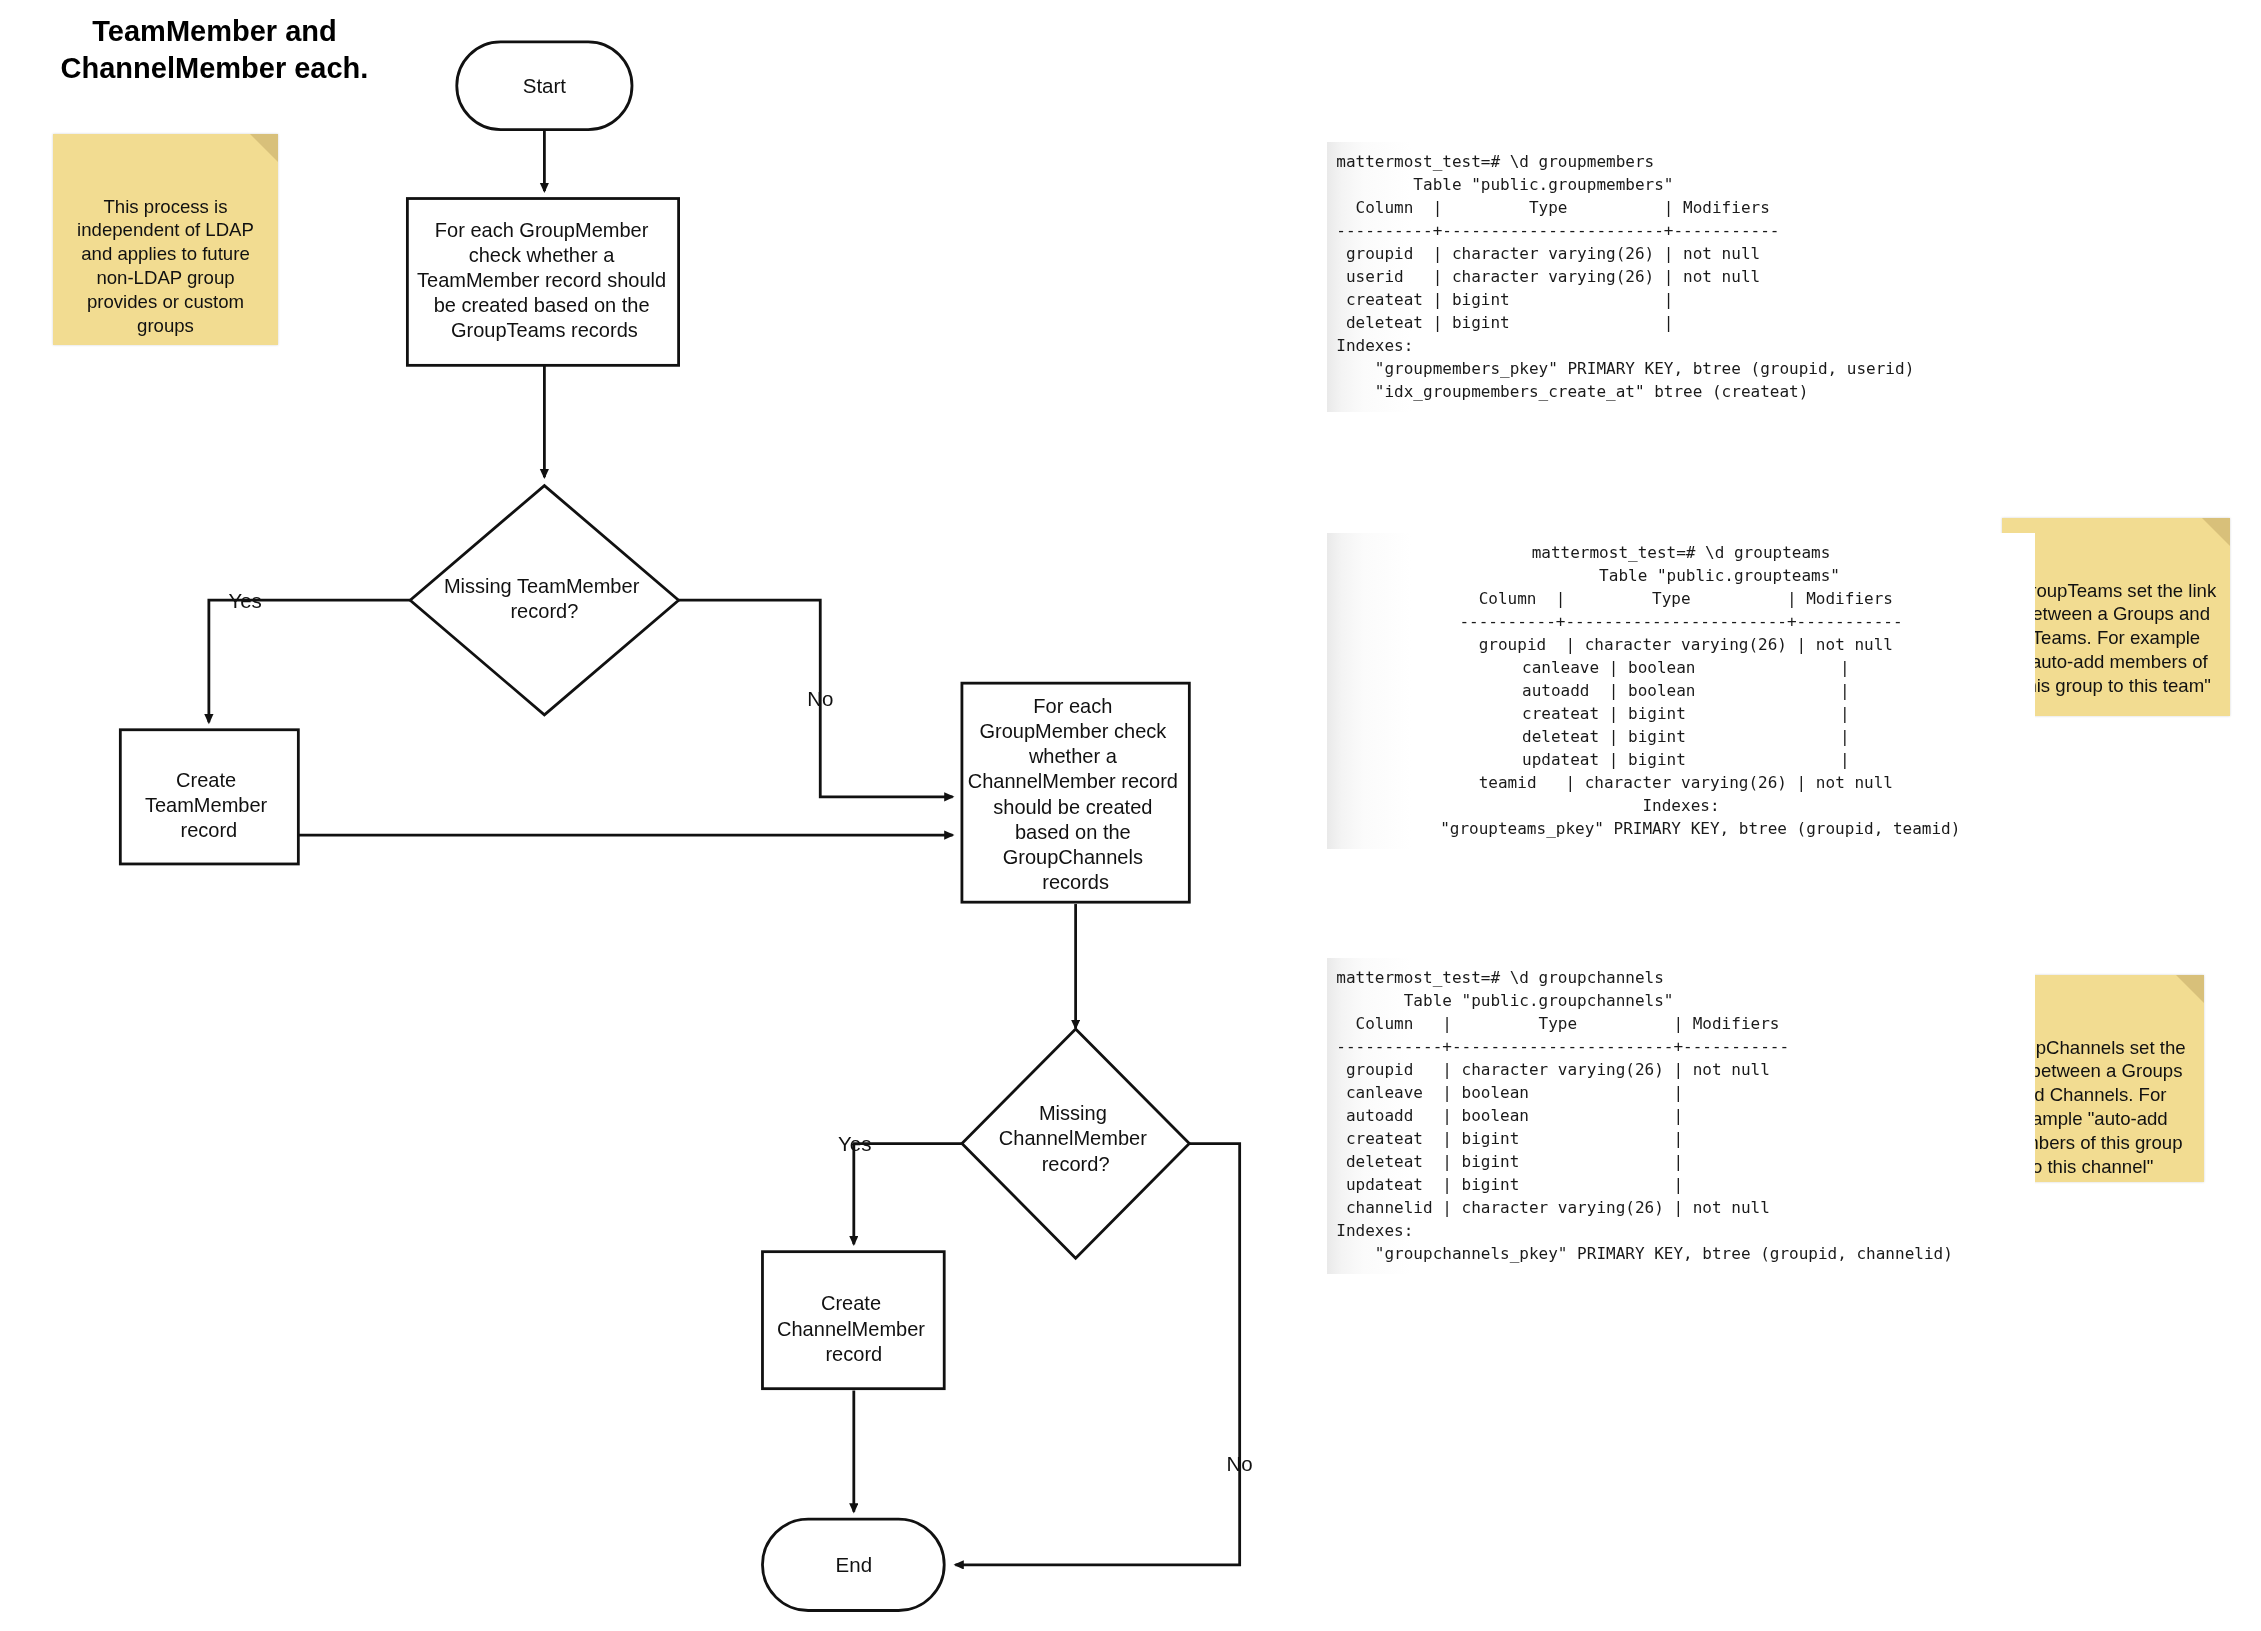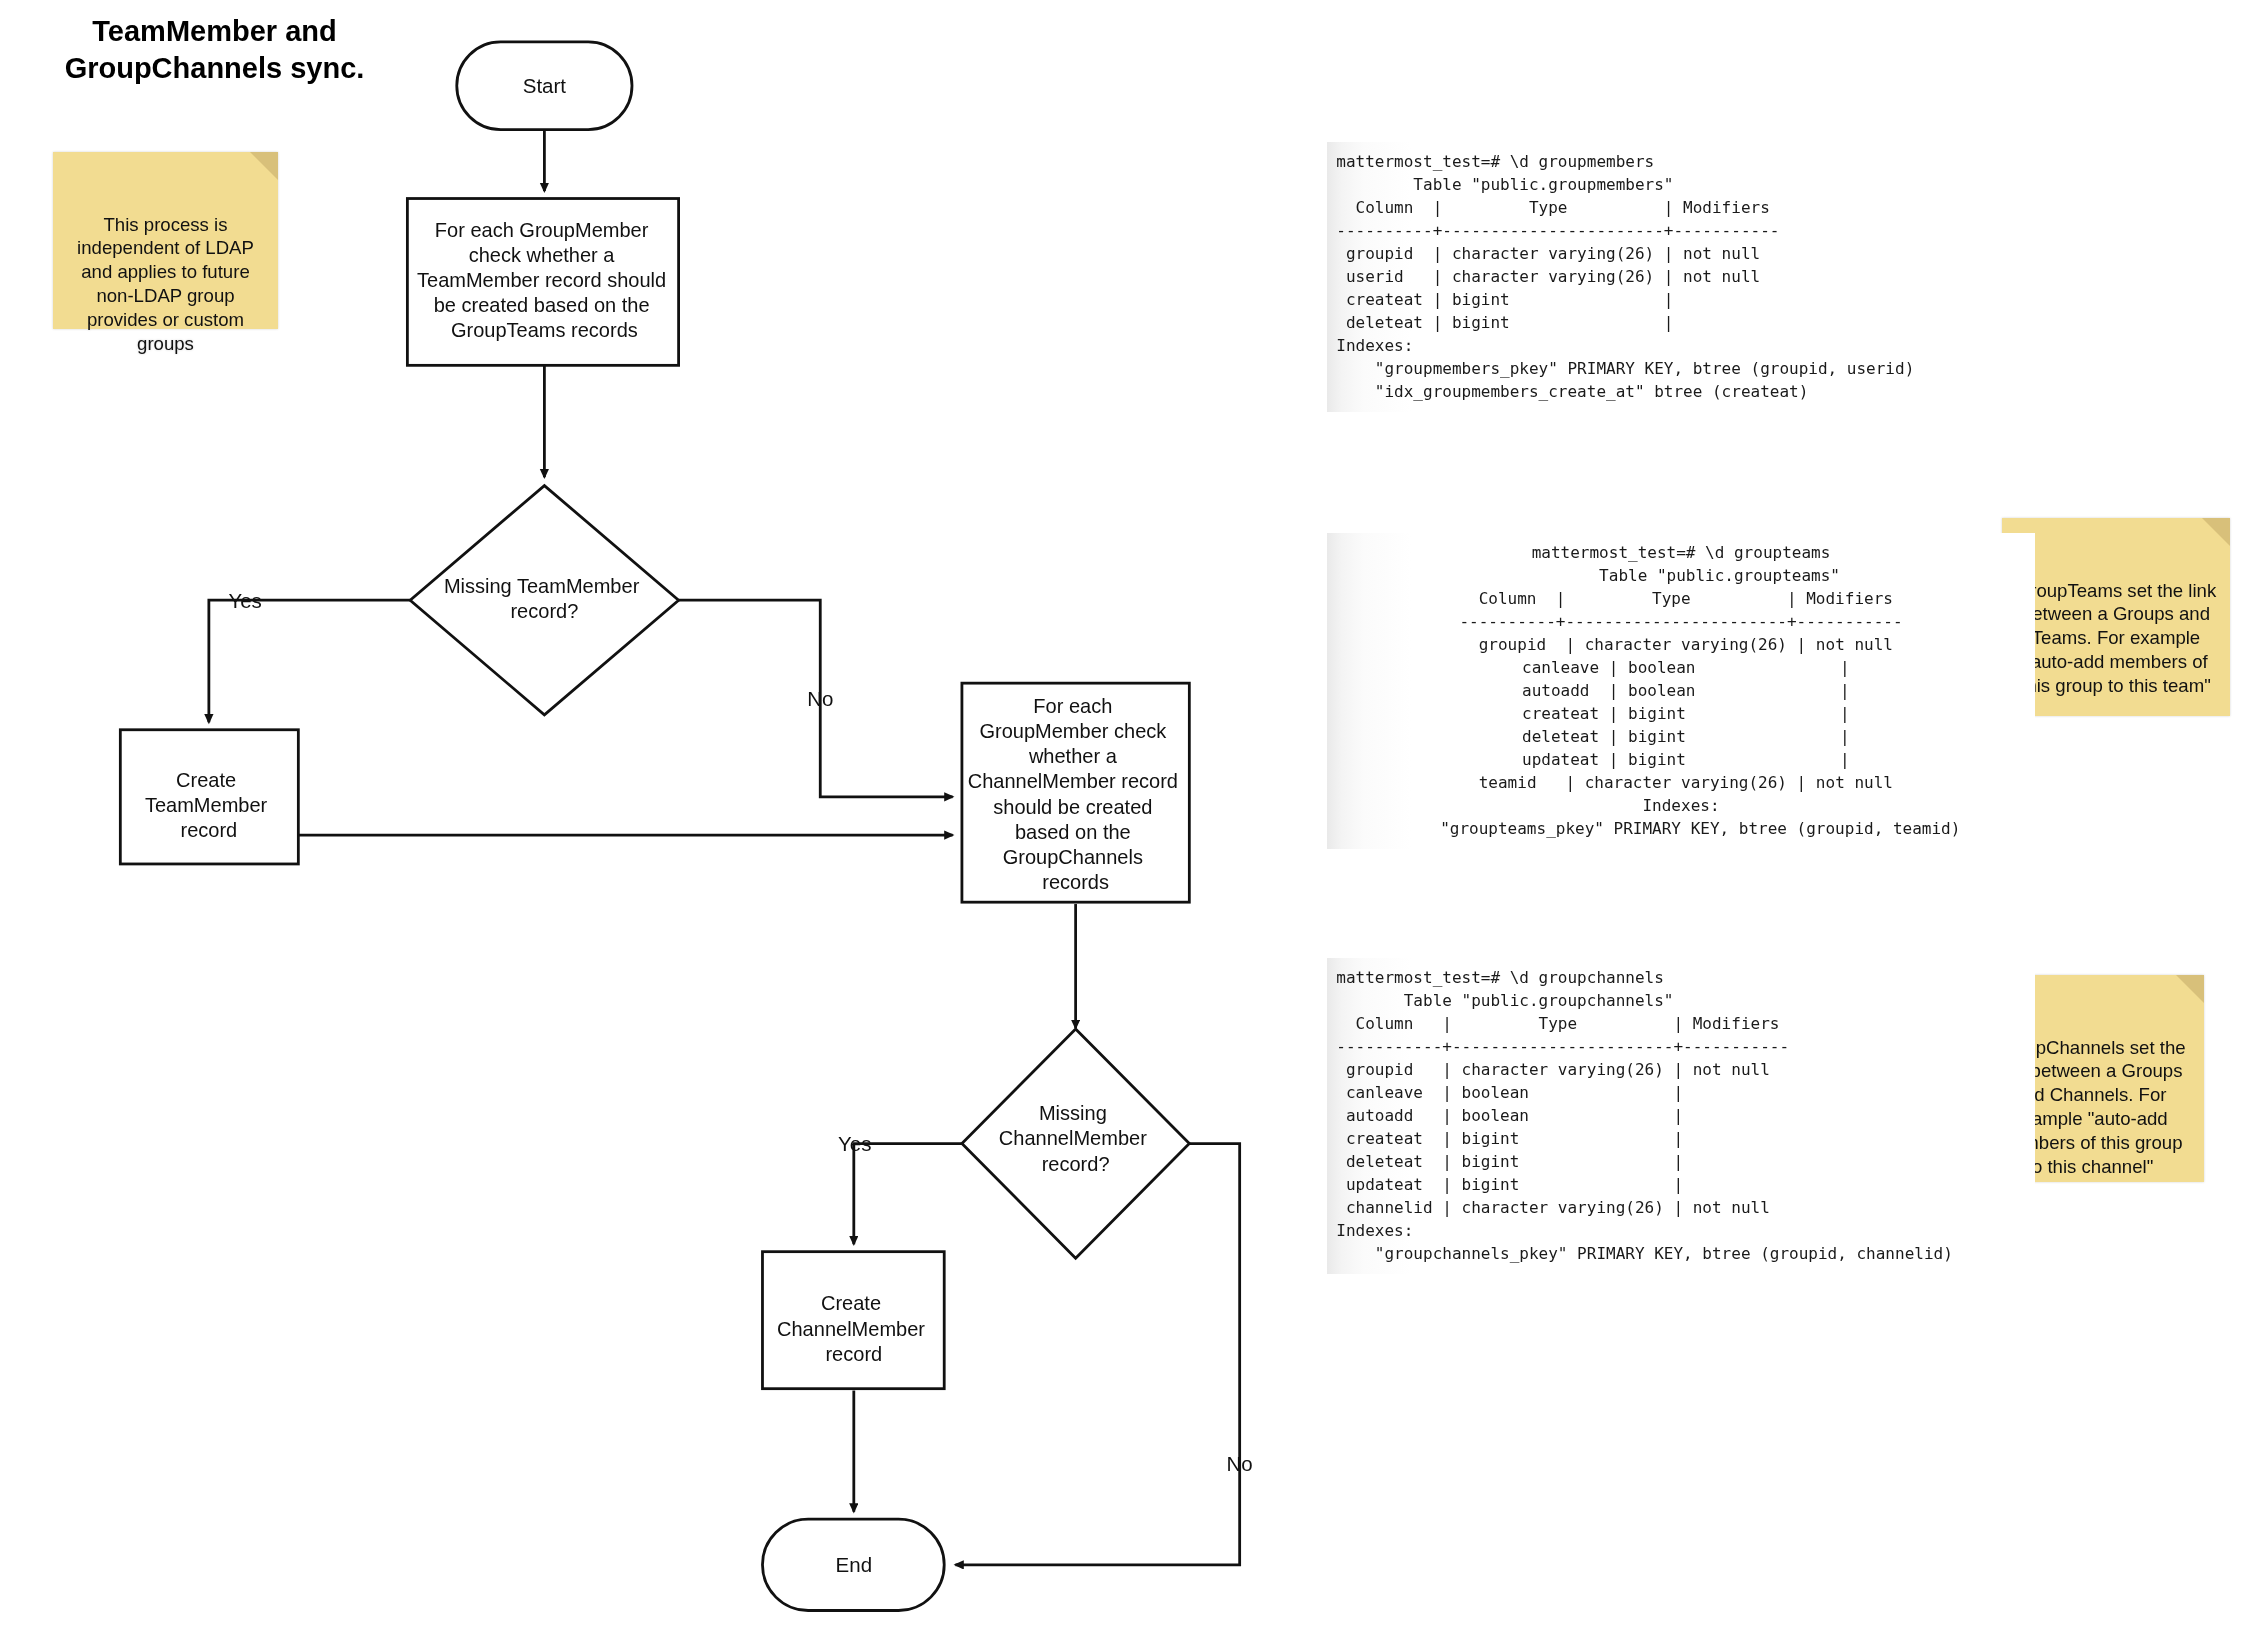--- a/index.html
+++ b/index.html
@@ -44,21 +44,21 @@
   }
   .sticky .fold {
     position: absolute;
     top: 0;
     right: 0;
     width: 0;
     height: 0;
     border-left: 28px solid transparent;
     border-top: 28px solid #d8c07a;
   }
-  .sticky-1 { left: 53px;  top: 152px; width: 225px; height: 177px; }
+  .sticky-1 { left: 53px;  top: 134px; width: 225px; height: 211px; }
   .sticky-2 { left: 2002px; top: 518px; width: 228px; height: 198px; }
   .sticky-3 { left: 1976px; top: 975px; width: 228px; height: 207px; }
 
   
   .term {
     position: absolute;
     font-family: "DejaVu Sans Mono", monospace;
     font-size: 16px;
     line-height: 23px;
     color: #1a1a1a;
@@ -98,21 +98,21 @@
   .conn {
     stroke: #111111;
     stroke-width: 3;
     fill: none;
   }
 </style>
 </head>
 <body>
 
 <div class="diagram-title">TeamMember and
-GroupChannels sync.</div>
+ChannelMember each.</div>
 
 <div class="sticky sticky-1">
   <span class="fold"></span>
   <span>This process is independent of LDAP and applies to future non-LDAP group provides or custom groups</span>
 </div>
 
 <div class="sticky sticky-2">
   <span class="fold"></span>
   <span>GroupTeams set the link between a Groups and Teams. For example "auto-add members of this group to this team"</span>
 </div>

